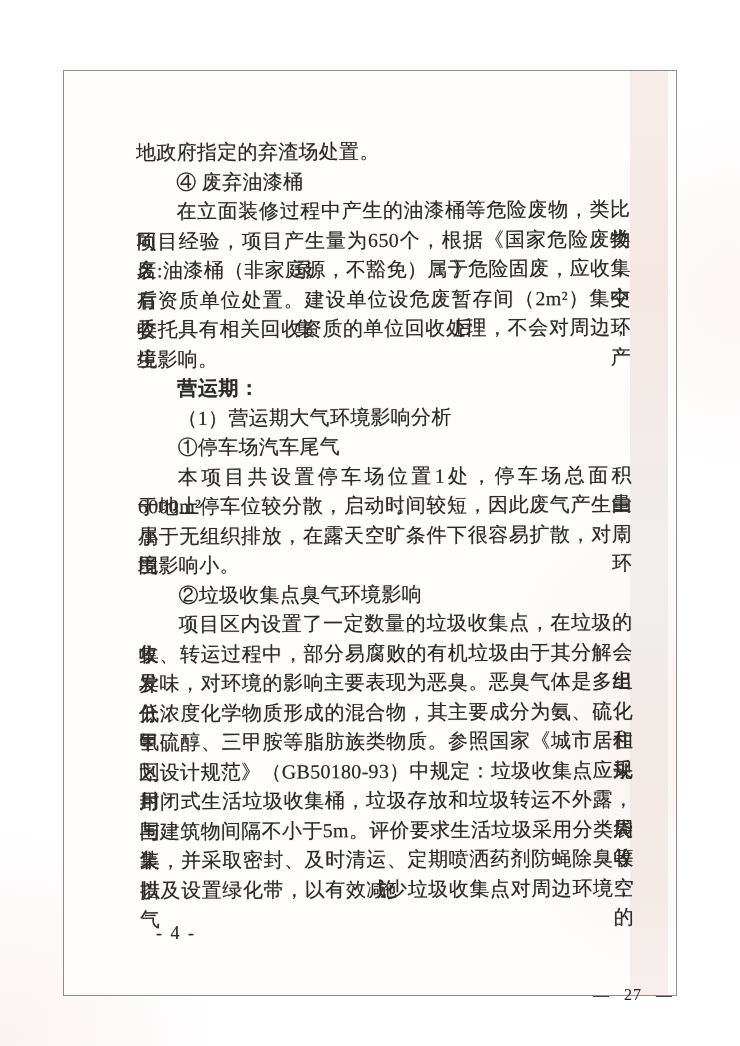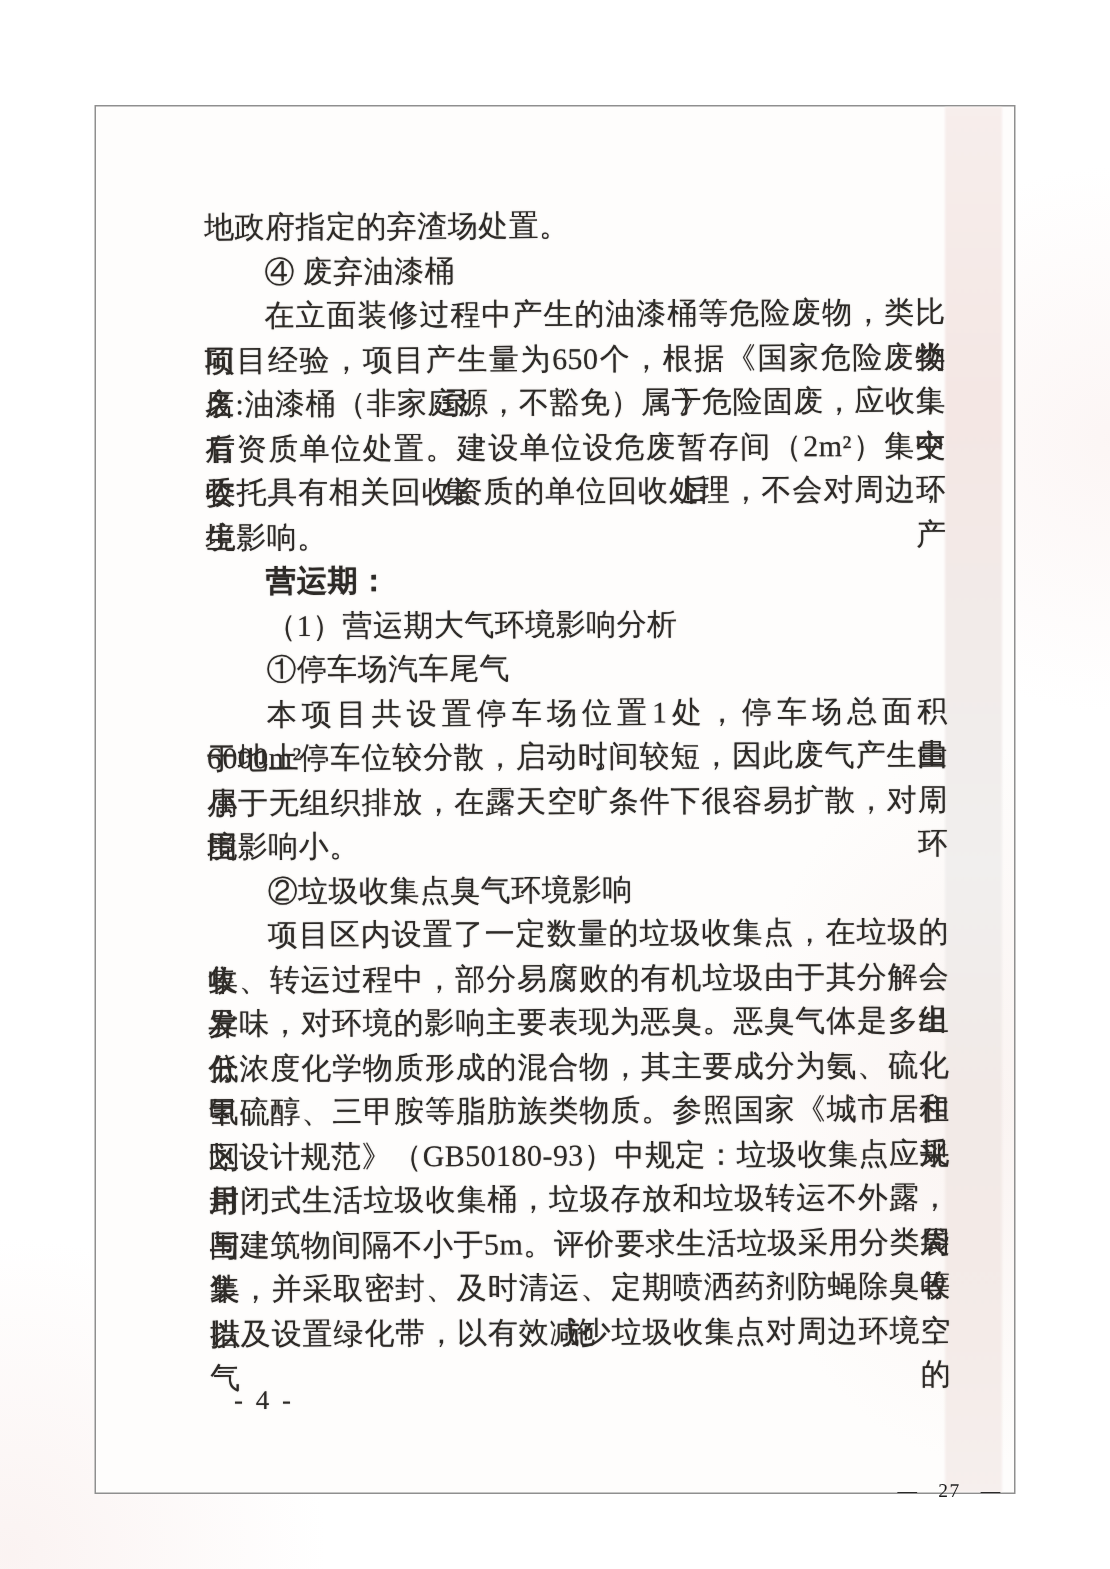--- a/index.html
+++ b/index.html
@@ -90,21 +90,21 @@
     color: #2d2a27;
     text-shadow: 0 0 0.8px rgba(45, 40, 34, 0.5);
   }
 
   .outer-pagenum {
     position: absolute;
     left: 588px;
     top: 986px;
     width: 90px;
     font-family: "Liberation Serif", "DejaVu Serif", serif;
-    font-size: 13px;
+    font-size: 16px;
     color: #1c1c1c;
     letter-spacing: 1px;
     word-spacing: 9px;
     text-align: center;
   }
 </style>
 </head>
 <body>
 
 <div class="viewer">

